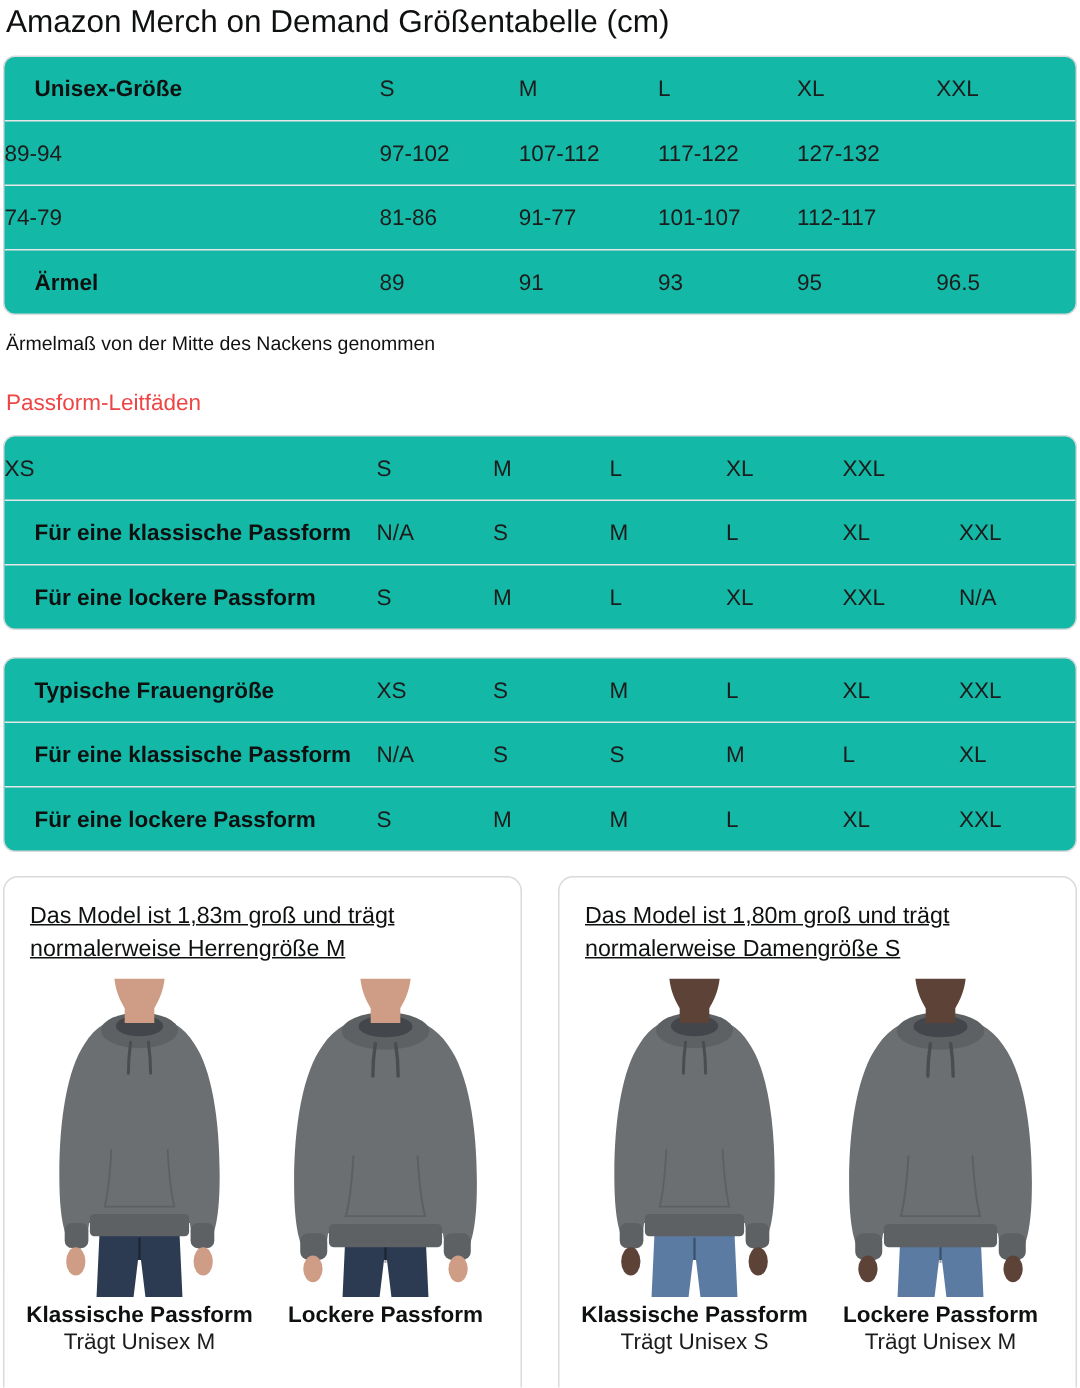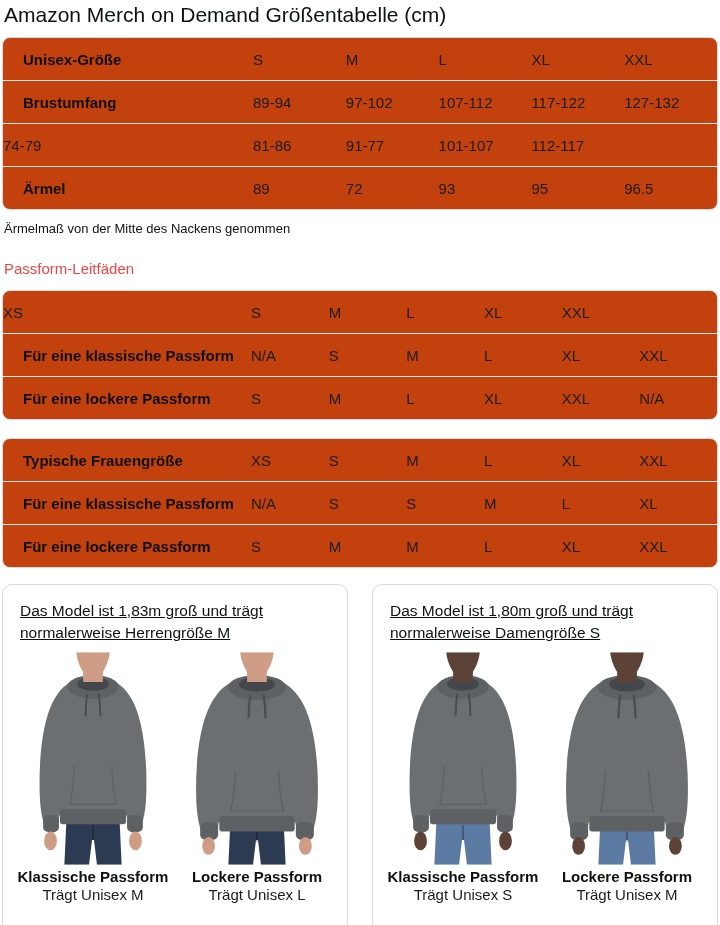--- a/index.html
+++ b/index.html
@@ -6,21 +6,21 @@
   body{
     width:720px;height:925px;
     font-family:"Liberation Sans", sans-serif;
     color:#0f1111;
     overflow:hidden;
   }
   .page{padding:0 2px;box-sizing:border-box;}
   .page-title{font-size:21px;padding:3px 0 10px 2px;color:#0f1111;}
 
   .sizetable{
-    border:1px solid #d8dadb;border-radius:8px;background:#c2410c;overflow:hidden;
+    border:1px solid #d8dadb;border-radius:8px;background:#14b8a6;overflow:hidden;
   }
   .trow{display:grid;align-items:center;height:42px;}
   .trow + .trow{border-top:1px solid #e7e8e8;}
   .t1 .trow{grid-template-columns:250px repeat(5,1fr);}
   .t2 .trow{grid-template-columns:248px repeat(6,1fr);}
   .cell{font-size:15px;color:#1c1c1c;white-space:nowrap;}
   .cell.rowlabel{padding-left:20px;font-weight:bold;color:#0f1111;}
 
   .note{font-size:13px;margin:11px 0 0 2px;color:#111;}
   .section-heading{font-size:15px;margin:24px 0 13px 2px;color:#ef4444;}
@@ -91,38 +91,37 @@
   <div class="sizetable t1">
     <div class="trow">
       <div class="cell rowlabel">Unisex-Größe</div>
       <div class="cell">S</div>
       <div class="cell">M</div>
       <div class="cell">L</div>
       <div class="cell">XL</div>
       <div class="cell">XXL</div>
     </div>
     <div class="trow">
-      <div class="cell rowlabel">Brustumfang</div>
       <div class="cell">89-94</div>
       <div class="cell">97-102</div>
       <div class="cell">107-112</div>
       <div class="cell">117-122</div>
       <div class="cell">127-132</div>
     </div>
     <div class="trow">
       <div class="cell">74-79</div>
       <div class="cell">81-86</div>
       <div class="cell">91-77</div>
       <div class="cell">101-107</div>
       <div class="cell">112-117</div>
     </div>
     <div class="trow">
       <div class="cell rowlabel">Ärmel</div>
       <div class="cell">89</div>
-      <div class="cell">72</div>
+      <div class="cell">91</div>
       <div class="cell">93</div>
       <div class="cell">95</div>
       <div class="cell">96.5</div>
     </div>
   </div>
 
   <div class="note">Ärmelmaß von der Mitte des Nackens genommen</div>
 
   <div class="section-heading">Passform-Leitfäden</div>
 
@@ -195,21 +194,20 @@
               <use href="#fig-classic"></use>
             </svg>
           <div class="cap-bold">Klassische Passform</div>
           <div class="cap">Trägt Unisex M</div>
         </figure>
         <figure class="photo">
           <svg class="photo-male" viewBox="0 0 160 215">
               <use href="#fig-loose"></use>
             </svg>
           <div class="cap-bold">Lockere Passform</div>
-          <div class="cap">Trägt Unisex L</div>
         </figure>
       </div>
     </div>
 
     <div class="card">
       <div class="card-title">Das Model ist 1,80m groß und trägt normalerweise Damengröße S</div>
       <div class="photos">
         <figure class="photo">
           <svg class="photo-female" viewBox="0 0 160 215">
               <use href="#fig-classic"></use>

